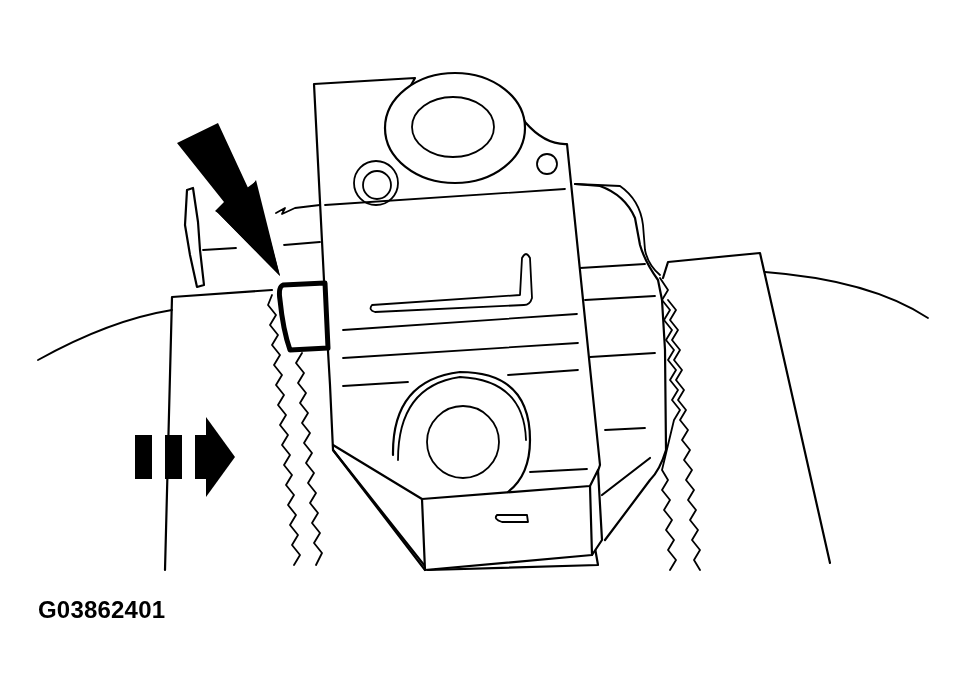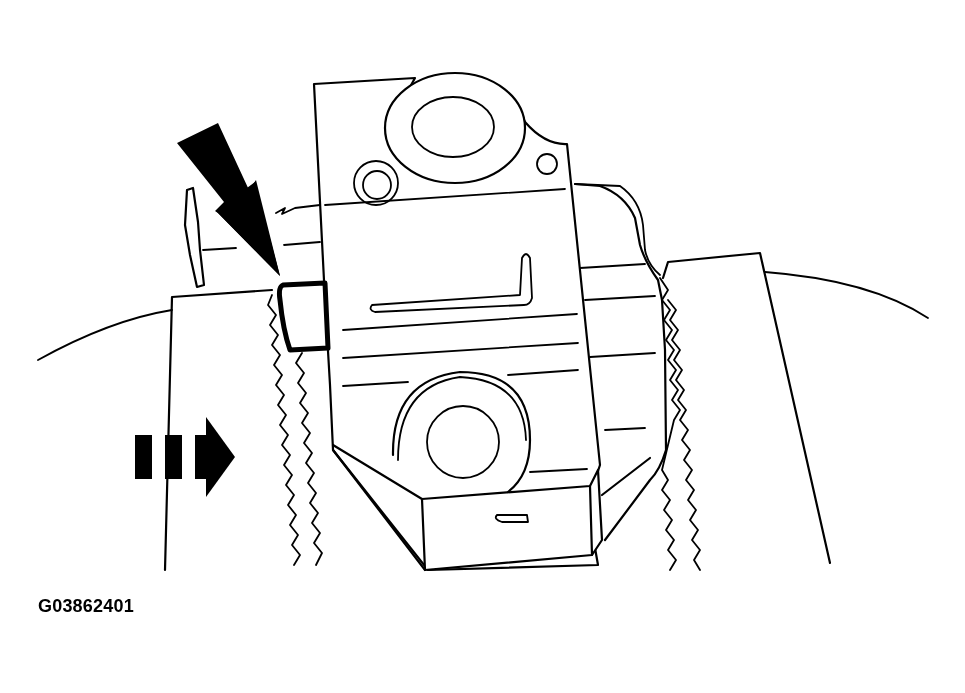--- a/index.html
+++ b/index.html
@@ -6,21 +6,21 @@
     body { width: 965px; height: 693px; position: relative; overflow: hidden; }
     #figure { position: absolute; left: 0; top: 0; width: 965px; height: 693px; }
     .ln { fill: none; stroke: #000; stroke-width: 2.2; stroke-linejoin: round; stroke-linecap: round; }
     .thin { fill: none; stroke: #000; stroke-width: 1.8; stroke-linejoin: round; stroke-linecap: round; }
     .thick { fill: #fff; stroke: #000; stroke-width: 5; stroke-linejoin: round; }
     .wfill { fill: #fff; stroke: #000; stroke-width: 2.2; stroke-linejoin: round; }
     .solid { fill: #000; stroke: none; }
     .caption {
       position: absolute; left: 38px; top: 596px;
       font-family: "Liberation Sans", sans-serif; font-weight: bold;
-      font-size: 18px; color: #000; letter-spacing: 0.2px;
+      font-size: 24px; color: #000; letter-spacing: 0.2px;
     }
   </style>
 </head>
 <body>
 
 <svg id="figure" viewBox="0 0 965 693" xmlns="http://www.w3.org/2000/svg">
 
   <g>
     <path class="thin" d="M38 360 Q110 320 172 310"></path>
     <path class="thin" d="M765 272 Q870 280 928 318"></path>

